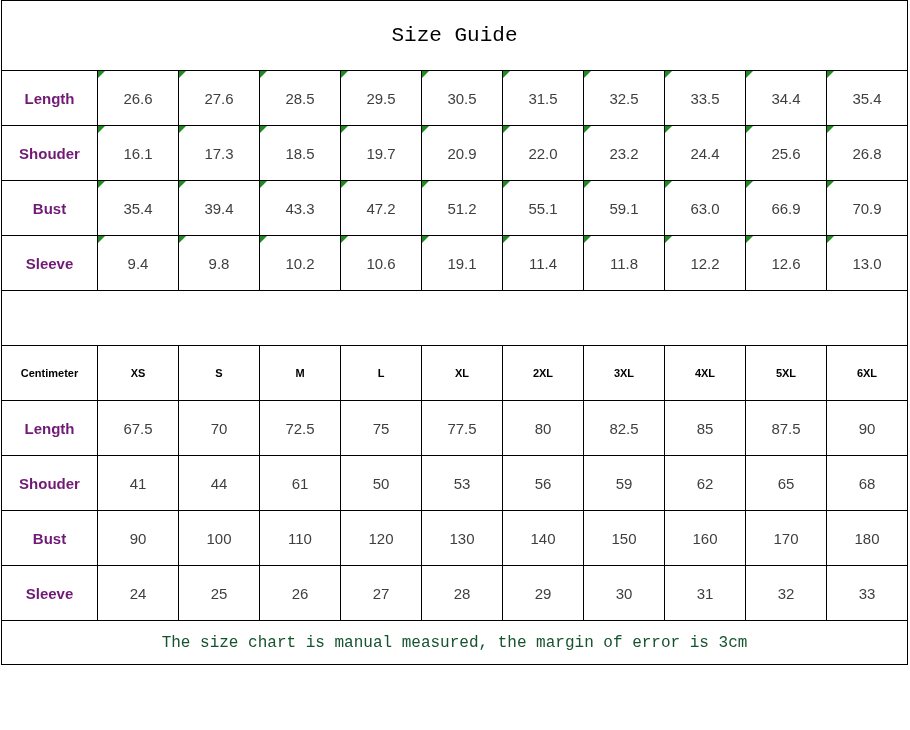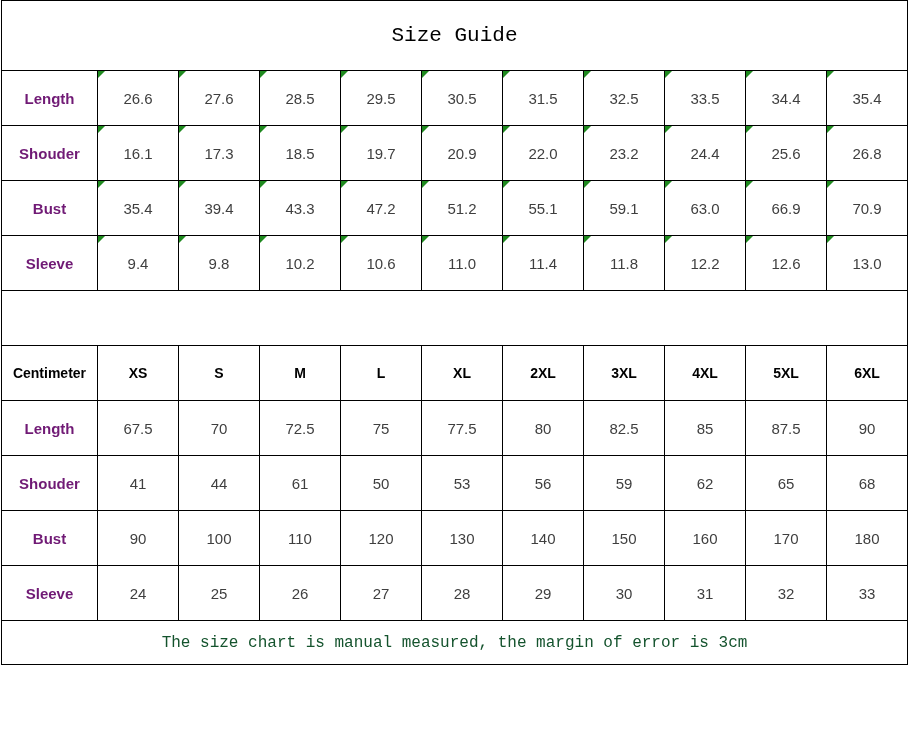--- a/index.html
+++ b/index.html
@@ -24,21 +24,21 @@
     padding: 0;
   }
   .title-cell {
     height: 70px;
     font-family: "Liberation Mono", monospace;
     font-size: 21px;
     color: #000000;
   }
   tbody[data-section] td { height: 55px; }
   .th { font-weight: bold; font-size: 15px; color: #000000; }
-  tbody[data-section="cm_table"] .th { font-size: 14px; }
+  tbody[data-section="cm_table"] .th { font-size: 11px; }
   .label { font-weight: bold; font-size: 15px; color: #701a75; }
   .val { font-size: 15px; color: var(--val); position: relative; }
   .flag::before {
     content: "";
     position: absolute;
     top: 0; left: 0;
     width: 7px; height: 7px;
     background: var(--flag);
     clip-path: polygon(0 0, 100% 0, 0 100%);
   }
@@ -112,21 +112,21 @@
           <td class="val flag">63.0</td>
           <td class="val flag">66.9</td>
           <td class="val flag">70.9</td>
         </tr>
         <tr>
           <td class="label">Sleeve</td>
           <td class="val flag">9.4</td>
           <td class="val flag">9.8</td>
           <td class="val flag">10.2</td>
           <td class="val flag">10.6</td>
-          <td class="val flag">11.0</td>
+          <td class="val flag">19.1</td>
           <td class="val flag">11.4</td>
           <td class="val flag">11.8</td>
           <td class="val flag">12.2</td>
           <td class="val flag">12.6</td>
           <td class="val flag">13.0</td>
         </tr>
       </tbody>
     <tbody>
       <tr>
         <td colspan="11" class="gap-cell"></td>

